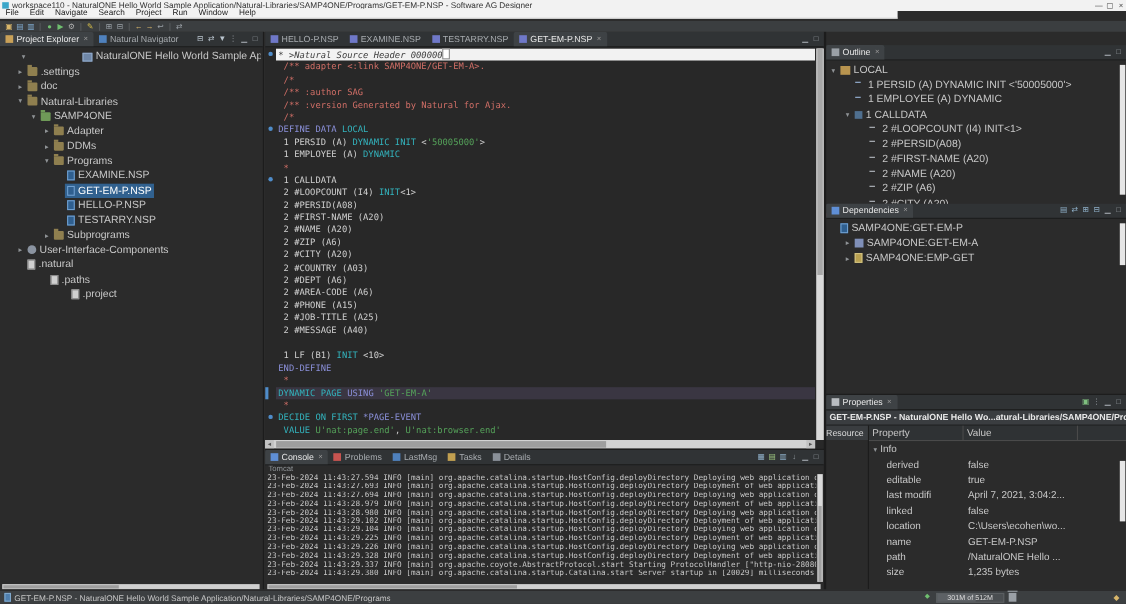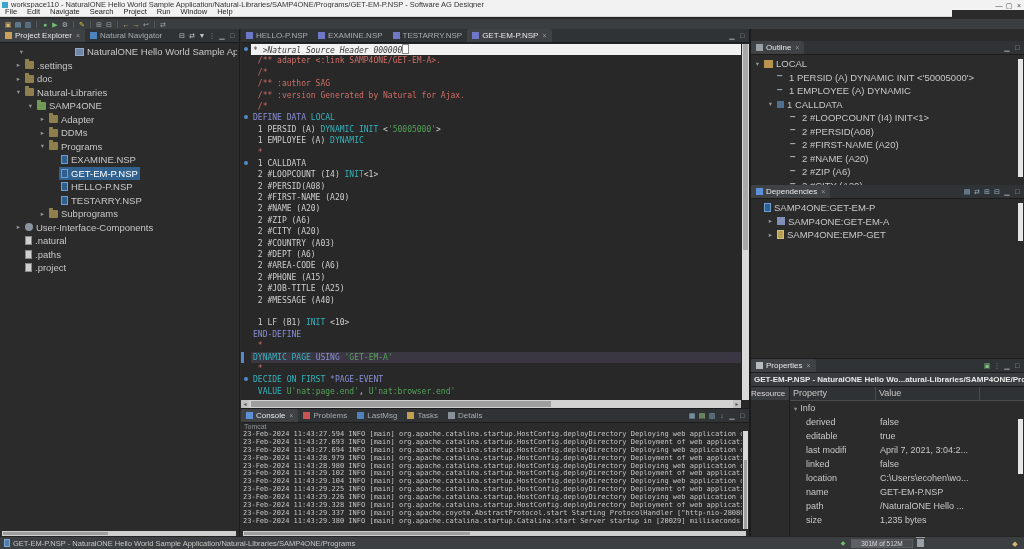--- a/index.html
+++ b/index.html
@@ -4,21 +4,21 @@
 <style>
   html,body{margin:0;padding:0;background:#1a1a1a}
   #app{position:relative;width:1024px;height:549px;background:#2b2b2b;overflow:hidden;
        font-family:"Liberation Sans",sans-serif;color:#c8c8c8}
   
   .titlebar{position:absolute;left:0;top:0;width:1024px;height:10px;background:#f2f2f2;
             display:flex;align-items:center;font-size:7.5px;color:#333;line-height:10px}
   .app-icon{width:6px;height:6px;background:#3ba6c9;margin:0 3px 0 2px;flex:none}
   .title-text{white-space:nowrap;overflow:hidden}
   .win-controls{margin-left:auto;display:flex;flex:none}
-  .menubar{position:absolute;left:0;top:8px;width:952px;height:9px;background:#f2f2f2;
+  .menubar{position:absolute;left:0;top:8px;width:816px;height:9px;background:#f2f2f2;
            border-bottom:1px solid #d6d6d6;display:flex;align-items:center;font-size:7.5px;color:#222;box-sizing:border-box}
   .menu-item{padding:0 5px;line-height:8px}
   .toolbar{position:absolute;left:0;top:19px;width:1024px;height:10px;background:#3b3e40;
            display:flex;align-items:center;padding-left:3px;box-sizing:border-box}
   .icn{display:inline-block;min-width:10px;text-align:center;font-size:7px;line-height:9px;color:#b0b0b0}
   .tsep{width:1px;height:7px;background:#55585a;margin:0 3px}
   
   .panel{position:absolute;background:#2b2b2b;box-sizing:border-box;overflow:hidden}
   .tabbar{height:14px;background:#303335;border-bottom:1px solid #1c1c1c;display:flex;
           align-items:flex-end;font-size:8px;color:#a8acb0;position:relative;box-sizing:border-box}
@@ -290,28 +290,28 @@
             <span class="tl">User-Interface-Components</span>
           </span>
         </div>
         <div class="trow" style="padding-left: 14px;">
           <span class="exp"></span>
           <span class="selbox">
             <span class="ticon i-file"></span>
             <span class="tl">.natural</span>
           </span>
         </div>
-        <div class="trow" style="padding-left: 14px;">
+        <div class="trow" style="padding-left: 14px; margin-left: 21px;">
           <span class="exp"></span>
           <span class="selbox">
             <span class="ticon i-file"></span>
             <span class="tl">.paths</span>
           </span>
         </div>
-        <div class="trow" style="padding-left: 14px;">
+        <div class="trow" style="padding-left: 14px; margin-left: 40px;">
           <span class="exp"></span>
           <span class="selbox">
             <span class="ticon i-file"></span>
             <span class="tl">.project</span>
           </span>
         </div>
       </div>
     <div class="bhscroll">
         <div class="bhthumb"></div>
       </div>

